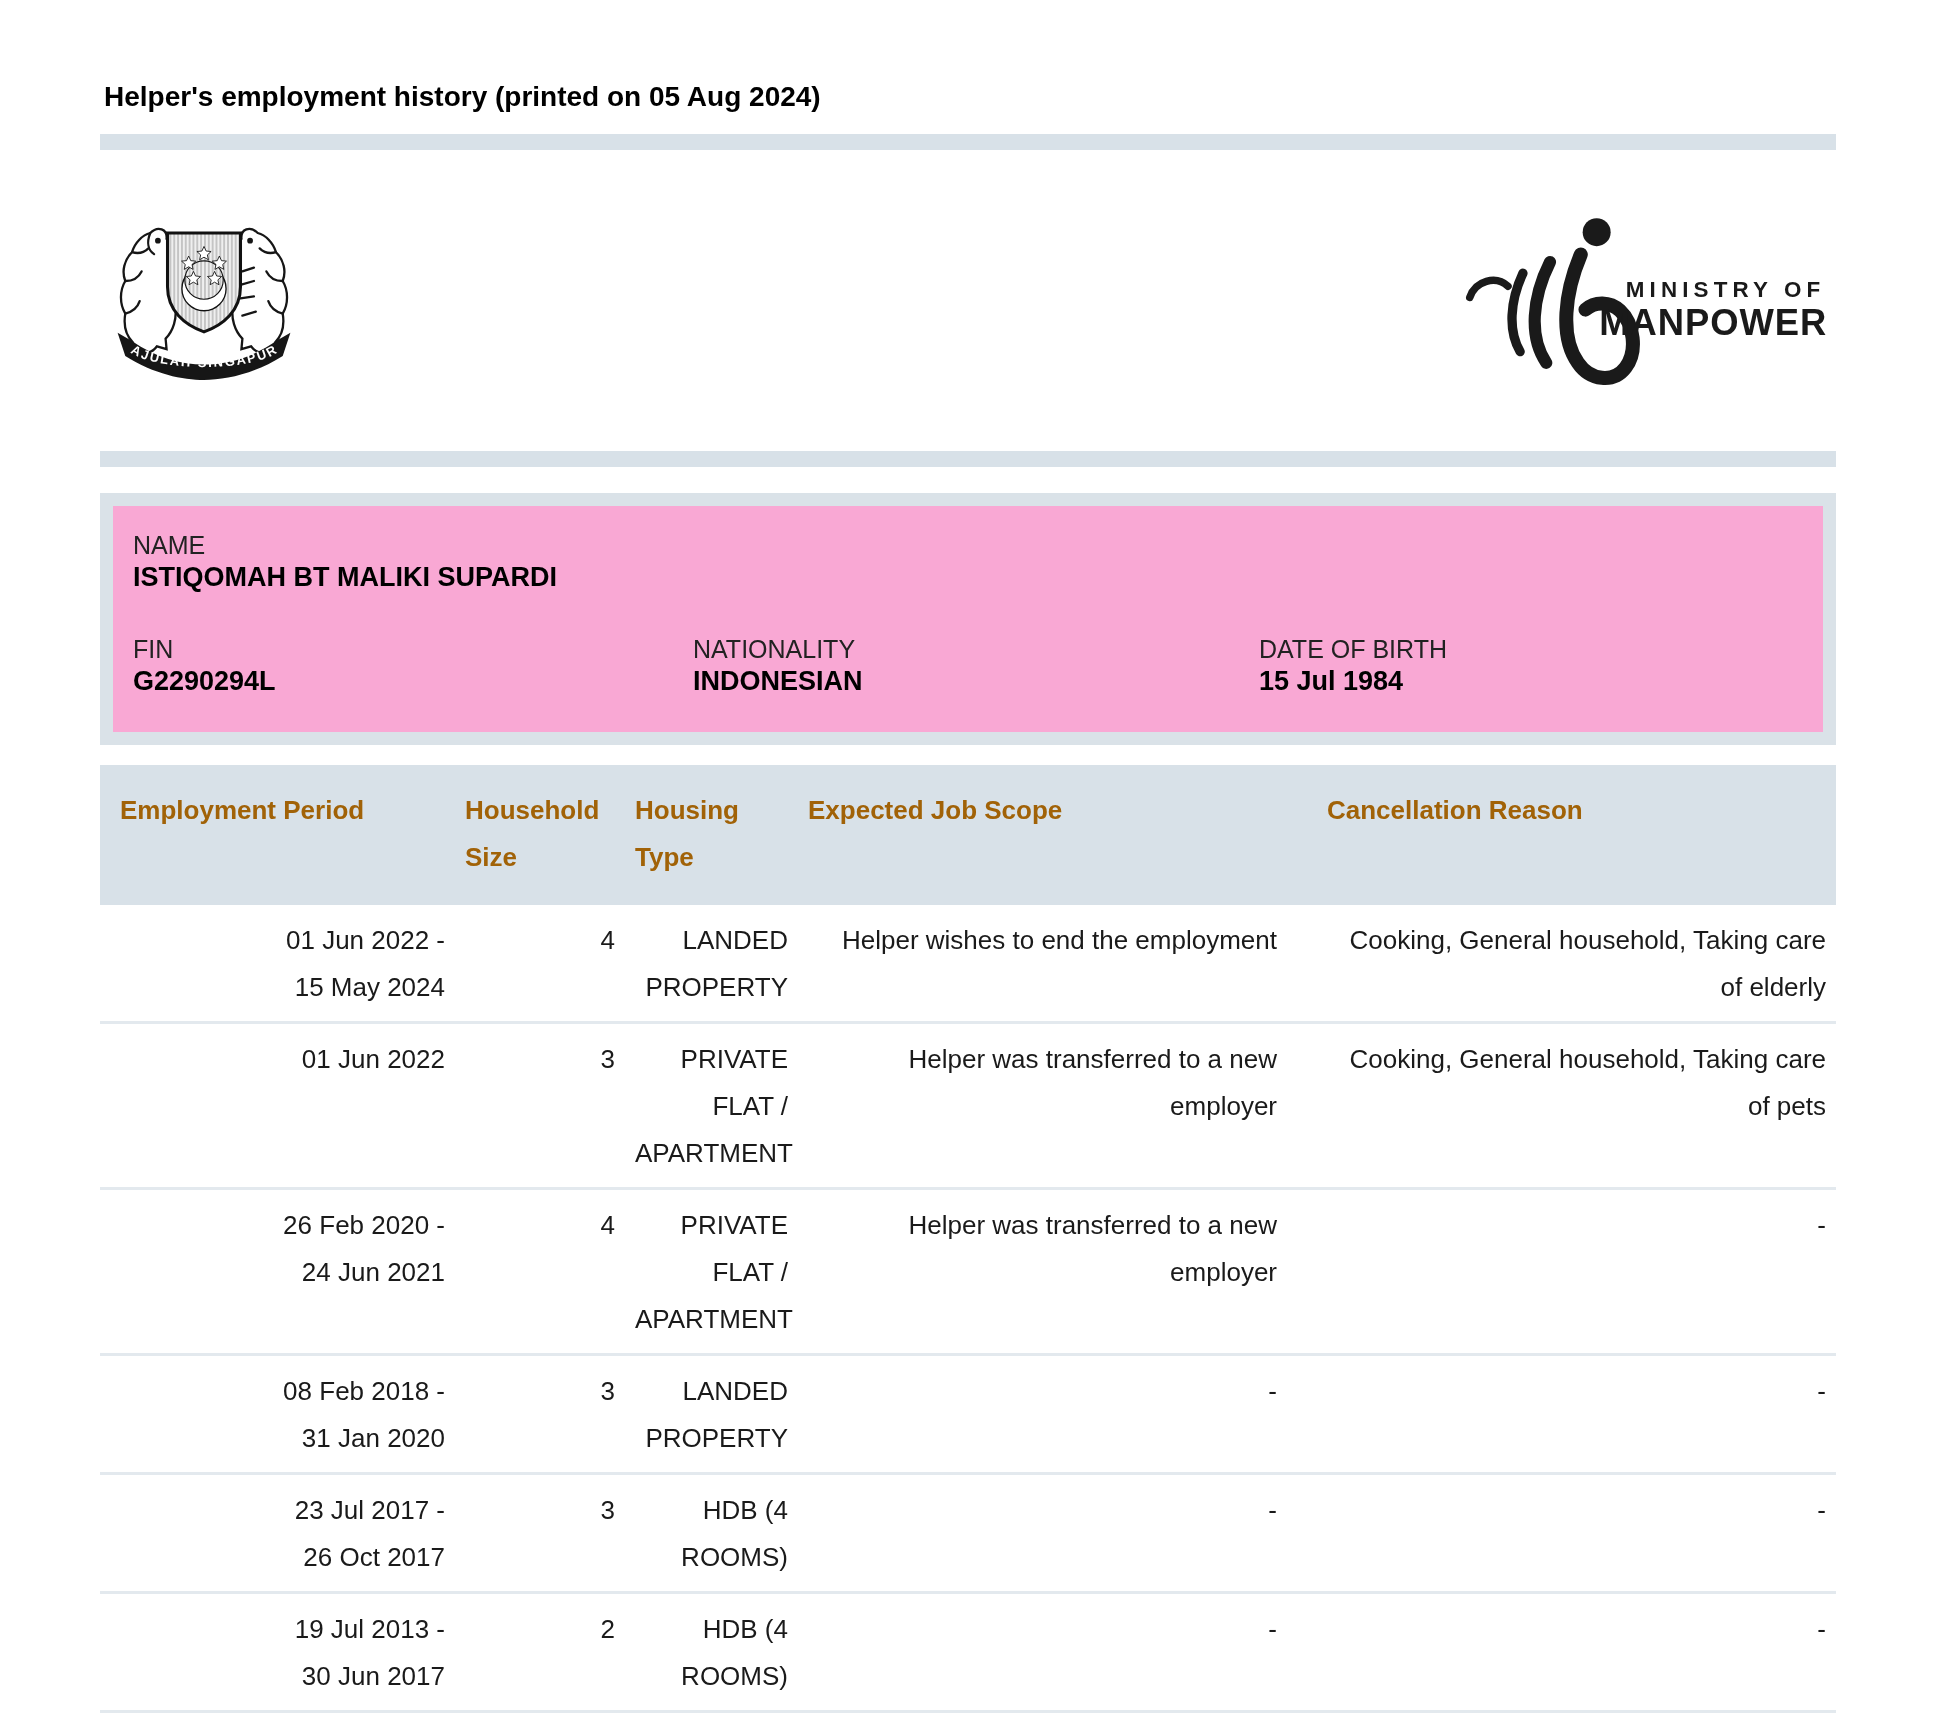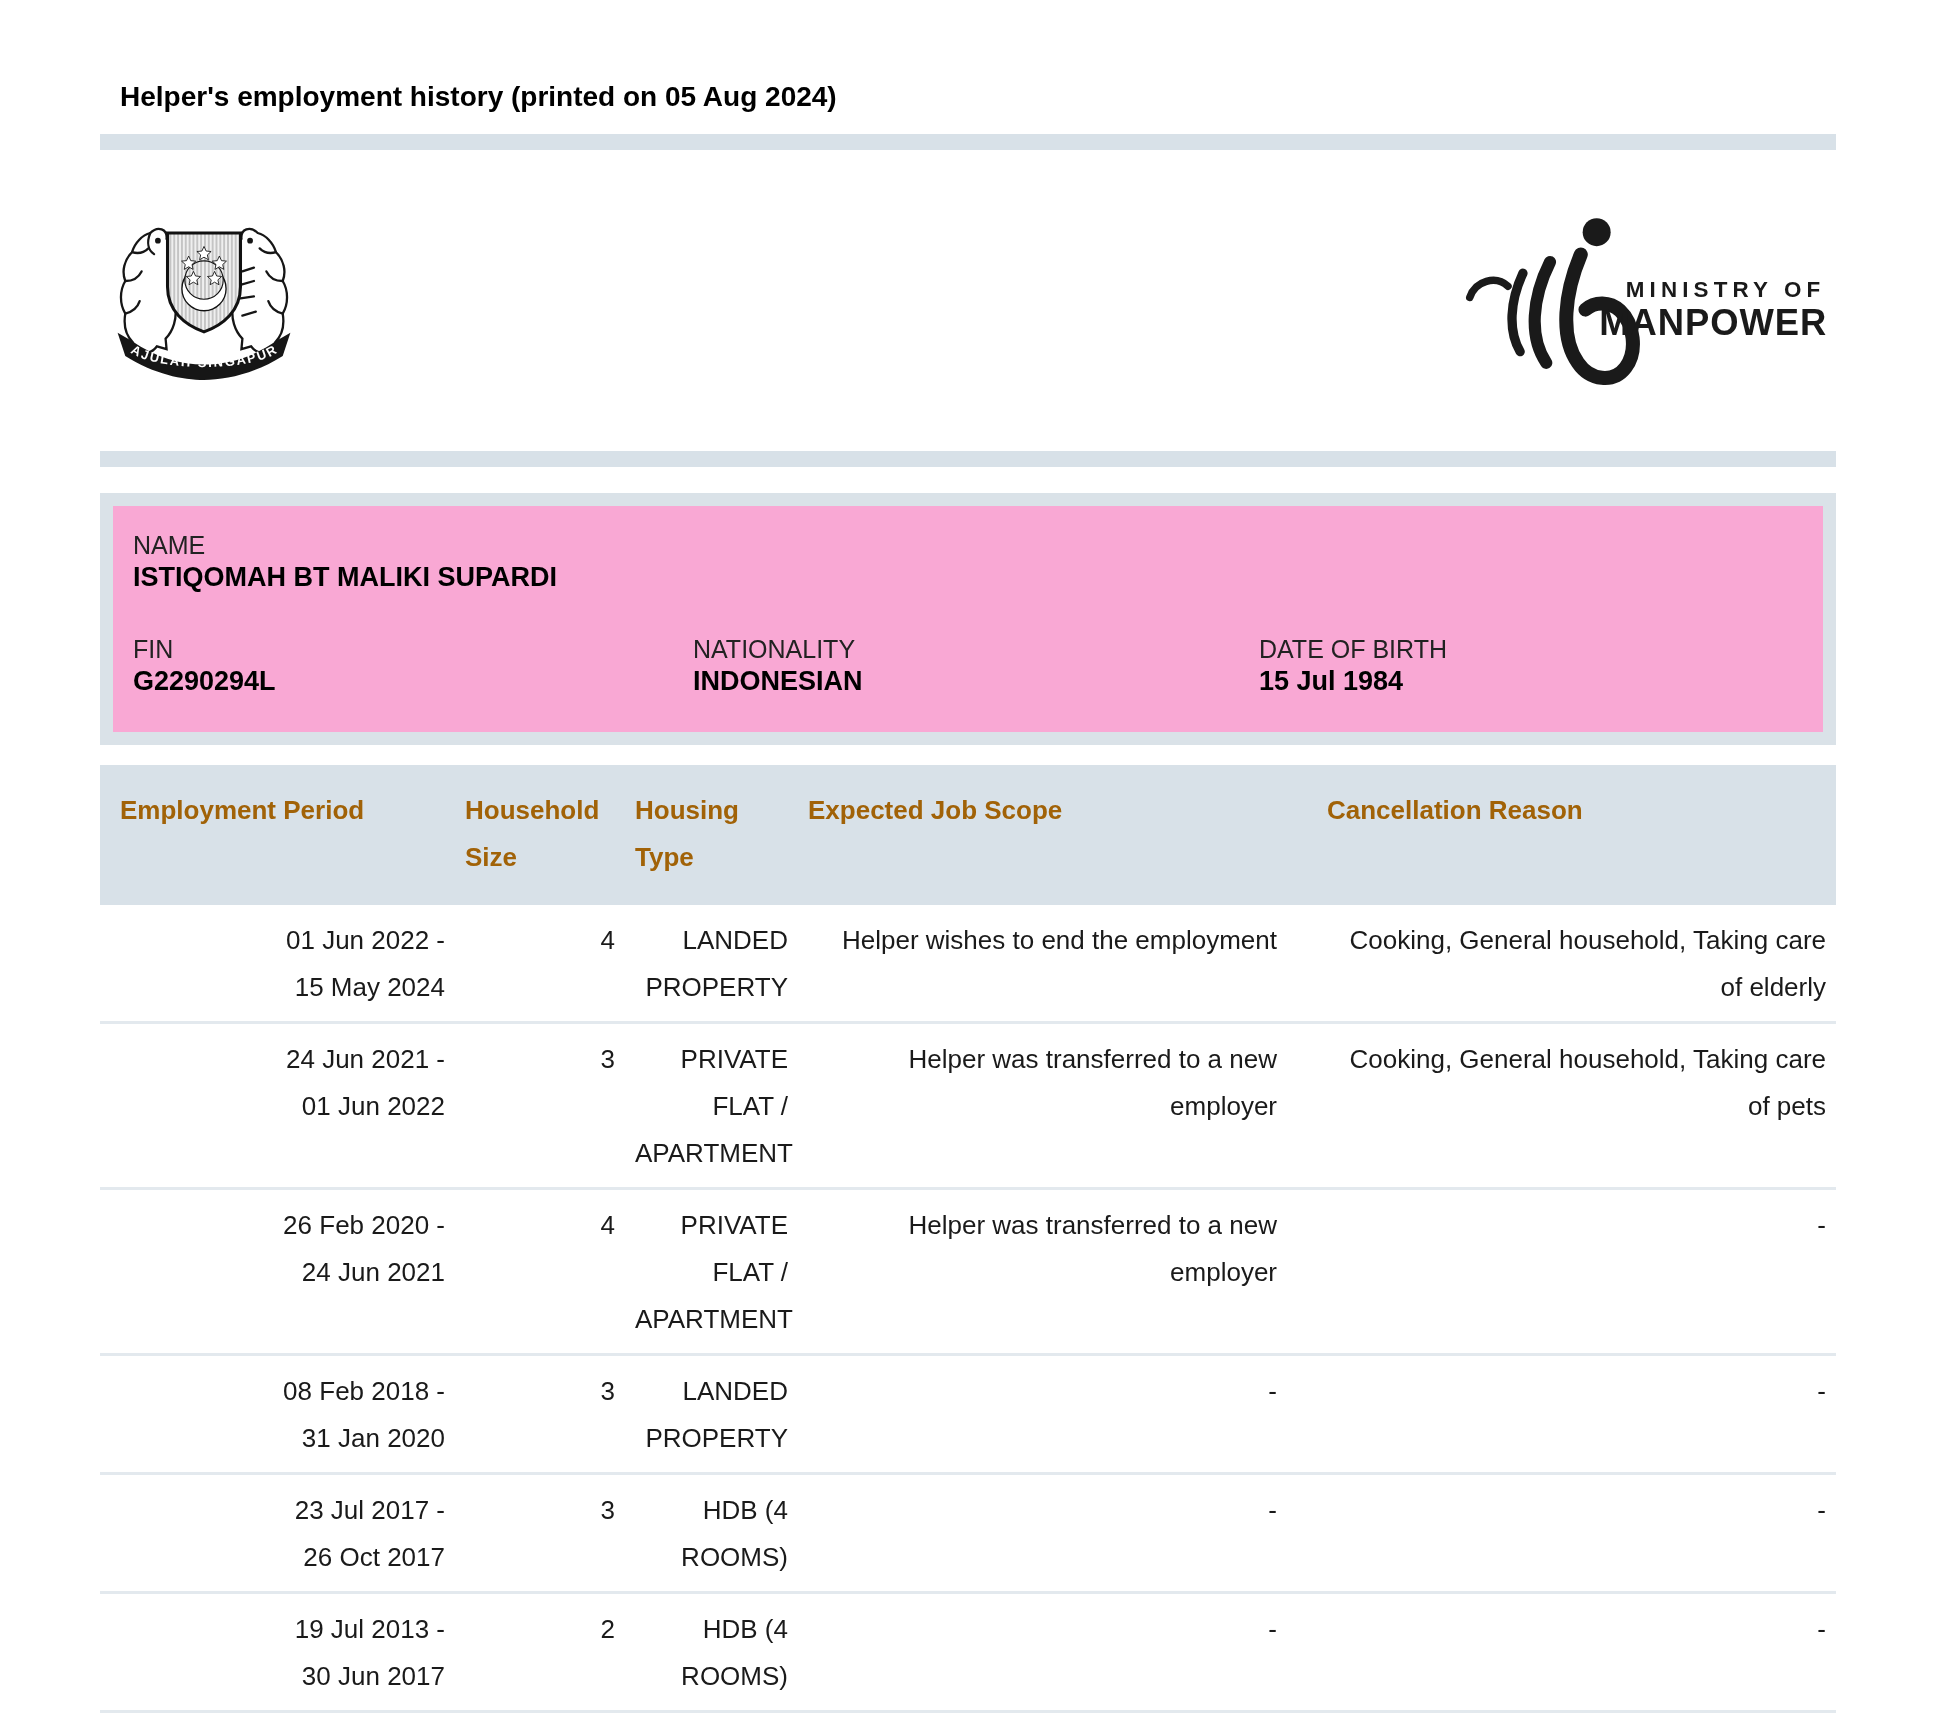--- a/index.html
+++ b/index.html
@@ -6,21 +6,21 @@
   html,body { background:#ffffff; }
   body {
     width:1954px; height:1715px; overflow:hidden;
     font-family:"Liberation Sans","DejaVu Sans",sans-serif;
     color:#1a1a1a;
   }
   .content { margin-left:100px; width:1736px; }
 
   .doc-title {
     font-size:28px; font-weight:bold; color:#000;
-    margin:80px 0 20px 20px; line-height:34px;
+    margin:80px 0 20px 4px; line-height:34px;
   }
   .band { height:16px; background:#d8e1e8; }
 
   .logo-row {
     display:flex; justify-content:space-between; align-items:flex-start;
     margin-top:54px; padding:0 6px 0 8px; height:190px;
   }
 
   .info-box {
     margin-top:26px;
@@ -159,21 +159,20 @@
             <div>01 Jun 2022 -</div>
             <div>15 May 2024</div>
           </div>
           <div>4</div>
           <div>LANDED PROPERTY</div>
           <div class="cell-reason">Helper wishes to end the employment</div>
           <div class="cell-scope">Cooking, General household, Taking care of elderly</div>
         </div>
         <div class="trow">
           <div>
-            <div>24 Jun 2021 -</div>
             <div>01 Jun 2022</div>
           </div>
           <div>3</div>
           <div>PRIVATE FLAT / APARTMENT</div>
           <div class="cell-reason">Helper was transferred to a new employer</div>
           <div class="cell-scope">Cooking, General household, Taking care of pets</div>
         </div>
         <div class="trow">
           <div>
             <div>26 Feb 2020 -</div>

